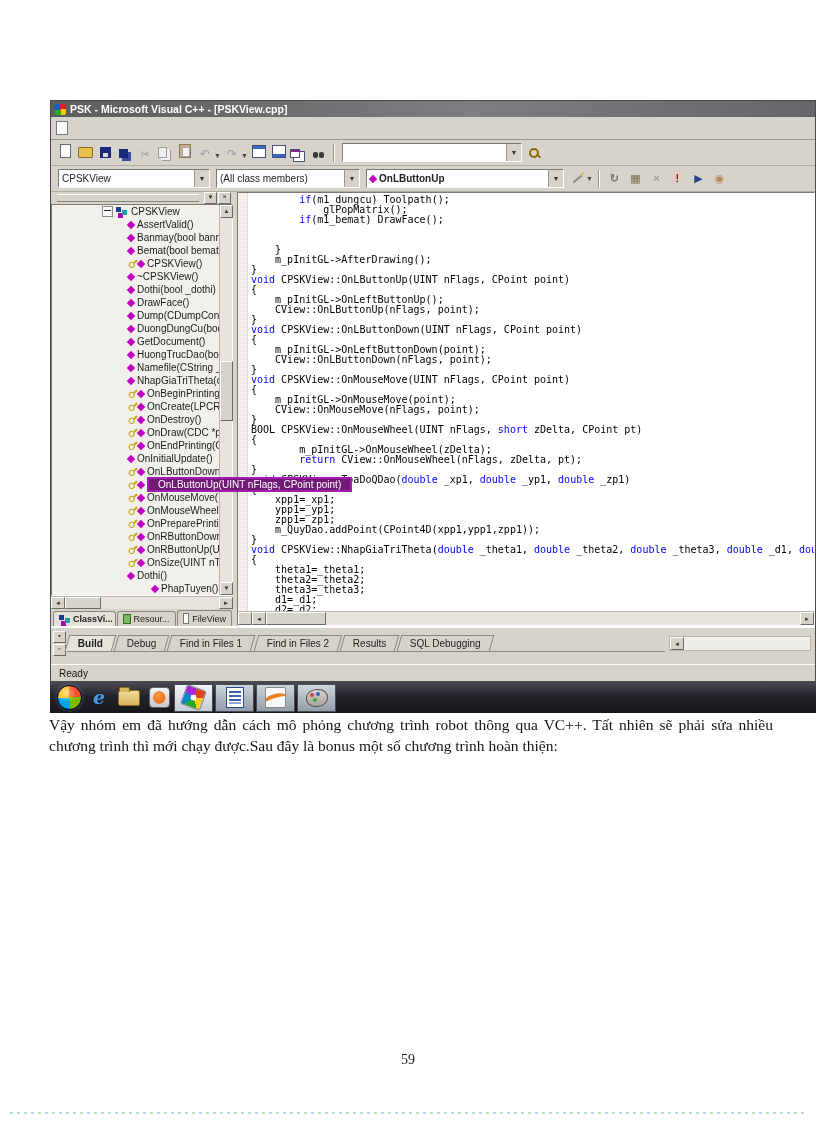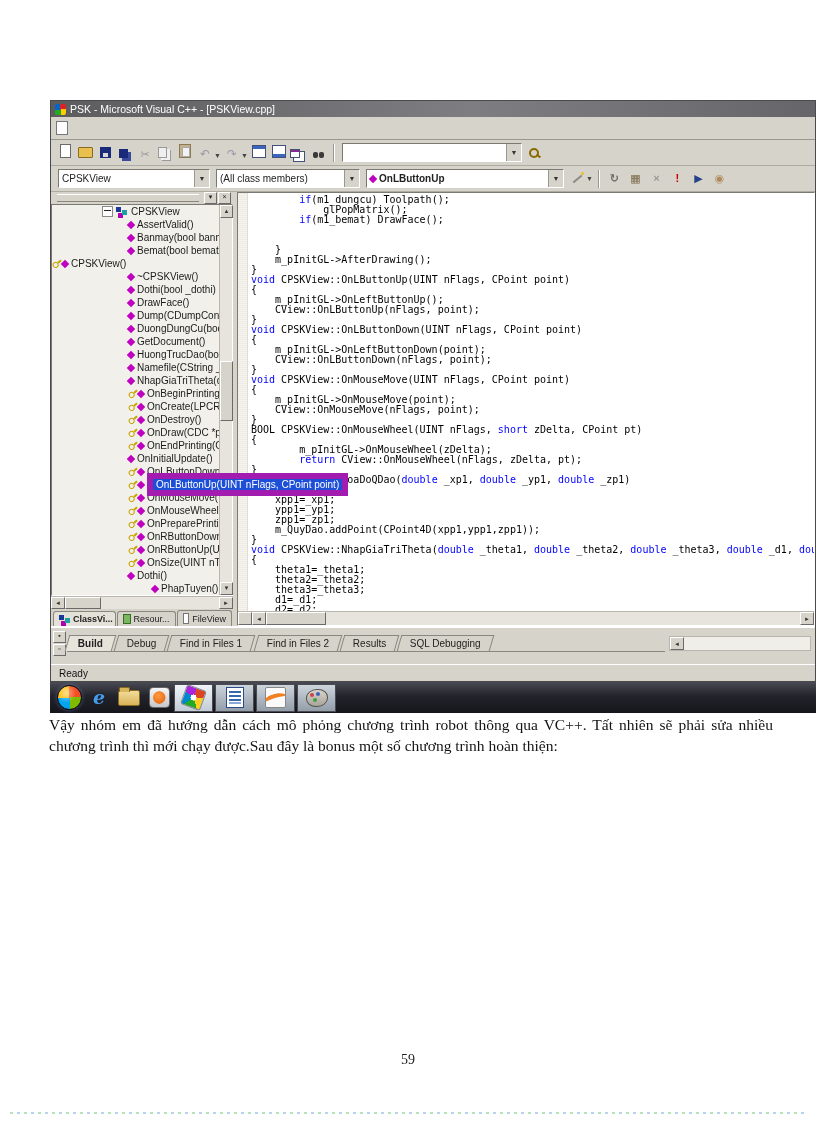--- a/index.html
+++ b/index.html
@@ -5,21 +5,21 @@
   html,body{margin:0;padding:0;background:#fff;}
   .page{position:relative;width:816px;height:1123px;background:#fff;overflow:hidden;
         font-family:"Liberation Sans","DejaVu Sans",sans-serif;}
 
   
   .shot{position:absolute;left:50px;top:100px;width:766px;}
   .vcwin{border:1px solid #4a4a4a;background:#d6d3ca;overflow:hidden;}
 
   .titlebar{height:16px;background:linear-gradient(90deg,#5c5c5e,#7e7e82 55%,#66666a);
             display:flex;align-items:center;gap:4px;padding:0 4px;color:#fff;
-            font-size:10.5px;font-weight:normal;white-space:nowrap;}
+            font-size:10.5px;font-weight:bold;white-space:nowrap;}
   .appicon{width:11px;height:11px;border-radius:2px;flex:0 0 auto;
            background:conic-gradient(#d22 0 25%,#fc0 0 50%,#2a2 0 75%,#06c 0 100%);}
 
   .menubar{height:22px;display:flex;align-items:center;background:#d6d3ca;
            border-bottom:1px solid #9a978e;font-size:11px;padding-left:3px;}
   .docicon{width:10px;height:12px;background:#fff;border:1px solid #777;margin:0 5px 0 2px;}
   .menu-item{display:inline-block;padding:2px 6px;color:#111;}
   .menu-item::first-letter{text-decoration:underline;}
 
   .toolbar{height:25px;display:flex;align-items:center;background:#d6d3ca;
@@ -60,22 +60,22 @@
   .main{display:flex;height:434px;background:#d6d3ca;position:relative;}
   .left-panel{width:182px;display:flex;flex-direction:column;position:relative;z-index:5;overflow:visible;}
   .grip{height:13px;display:flex;align-items:center;justify-content:flex-end;gap:1px;padding:0 2px;}
   .grip .lines{flex:1;height:6px;margin:0 4px;border-top:1px solid #fff;border-bottom:1px solid #8a877e;}
   .mini-btn{width:11px;height:10px;background:#d6d3ca;border:1px solid;border-color:#fff #6a6a6a #6a6a6a #fff;
             font-size:7px;line-height:8px;text-align:center;color:#222;}
   .tree{flex:1;background:#f1f0ea;border:1px solid;border-color:#7a7a72 #fff #fff #7a7a72;
         position:relative;font-size:10px;overflow:visible;}
   .trow{height:13px;display:flex;align-items:center;white-space:nowrap;color:#1a1a1a;}
   .trow .lbl{margin-left:3px;overflow:hidden;}
-  .trow.sel .lbl{position:relative;z-index:40;background:#1d4ed8;color:#fff;border:6px solid #a21caf;
-                 padding:0 3px;overflow:visible;}
+  .trow.sel .lbl{position:relative;z-index:40;background:#701a75;color:#fff;border:2px solid #a21caf;
+                 padding:0 9px;overflow:visible;}
   .minus-box{width:9px;height:9px;background:#fff;border:1px solid #8a8a8a;position:relative;flex:0 0 auto;}
   .minus-box::before{content:"";position:absolute;left:1px;right:1px;top:3px;height:1px;background:#222;}
   .cls-icon{width:12px;height:10px;position:relative;flex:0 0 auto;margin-left:3px;}
   .cls-icon::before{content:"";position:absolute;left:0;top:0;width:5px;height:5px;background:#1a3a9a;
                     box-shadow:6px 3px 0 #20a0a0,2px 6px 0 #b000b0;}
   .key-icon{width:9px;height:9px;position:relative;flex:0 0 auto;margin-right:1px;transform:rotate(-40deg);}
   .key-icon::before{content:"";position:absolute;left:0;top:2px;width:4px;height:4px;border:1.5px solid #c8a400;border-radius:50%;}
   .key-icon::after{content:"";position:absolute;left:6px;top:4px;width:4px;height:2px;background:#c8a400;}
   .vscroll{position:absolute;right:0;top:0;bottom:0;width:12px;background:#e6e4dc;border-left:1px solid #b8b5ac;}
   .vscroll .up,.vscroll .dn{position:absolute;left:0;width:11px;height:11px;background:#d6d3ca;
@@ -238,21 +238,21 @@
                 <span class="lbl" style="max-width: 86px;">AssertValid()</span>
               </div>
               <div class="trow" style="padding-left: 76px;">
                 <span class="diamond"></span>
                 <span class="lbl" style="max-width: 86px;">Banmay(bool banm</span>
               </div>
               <div class="trow" style="padding-left: 76px;">
                 <span class="diamond"></span>
                 <span class="lbl" style="max-width: 86px;">Bemat(bool bemat)</span>
               </div>
-              <div class="trow" style="">
+              <div class="trow" style="padding-left: 76px;">
                 <span class="key-icon"></span>
                 <span class="diamond"></span>
                 <span class="lbl" style="max-width: 78px;">CPSKView()</span>
               </div>
               <div class="trow" style="padding-left: 76px;">
                 <span class="diamond"></span>
                 <span class="lbl" style="max-width: 86px;">~CPSKView()</span>
               </div>
               <div class="trow" style="padding-left: 76px;">
                 <span class="diamond"></span>

